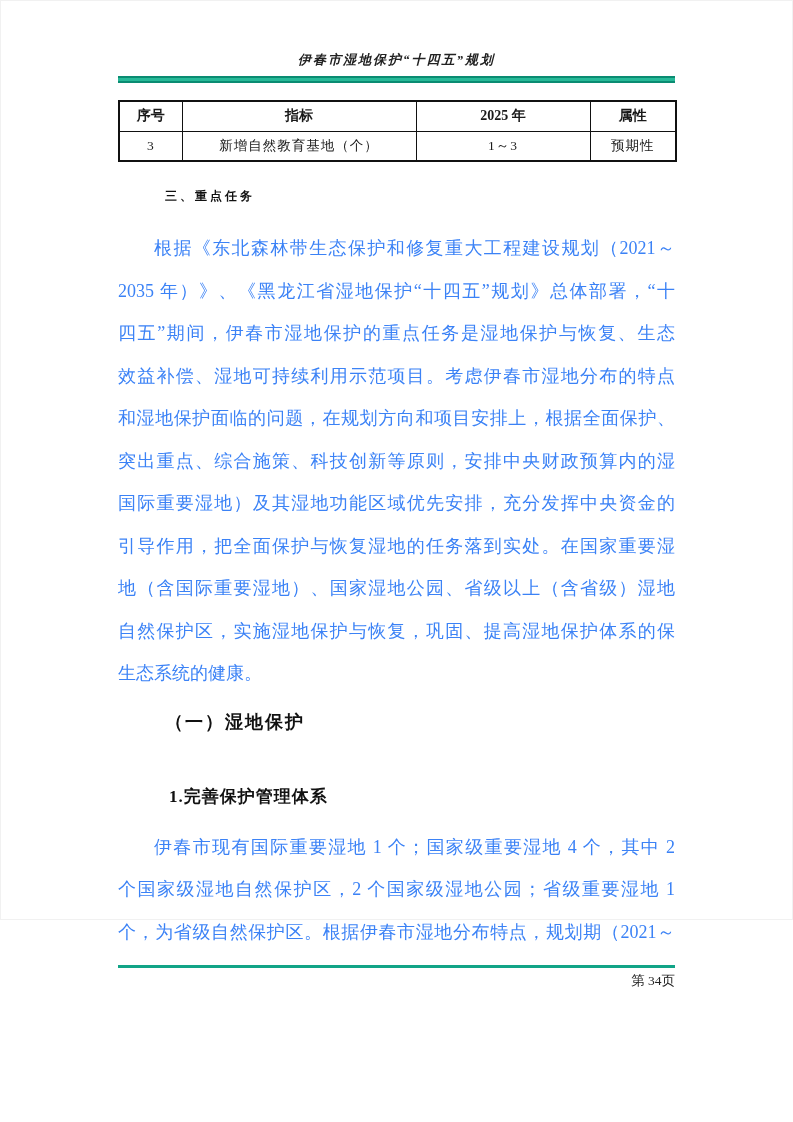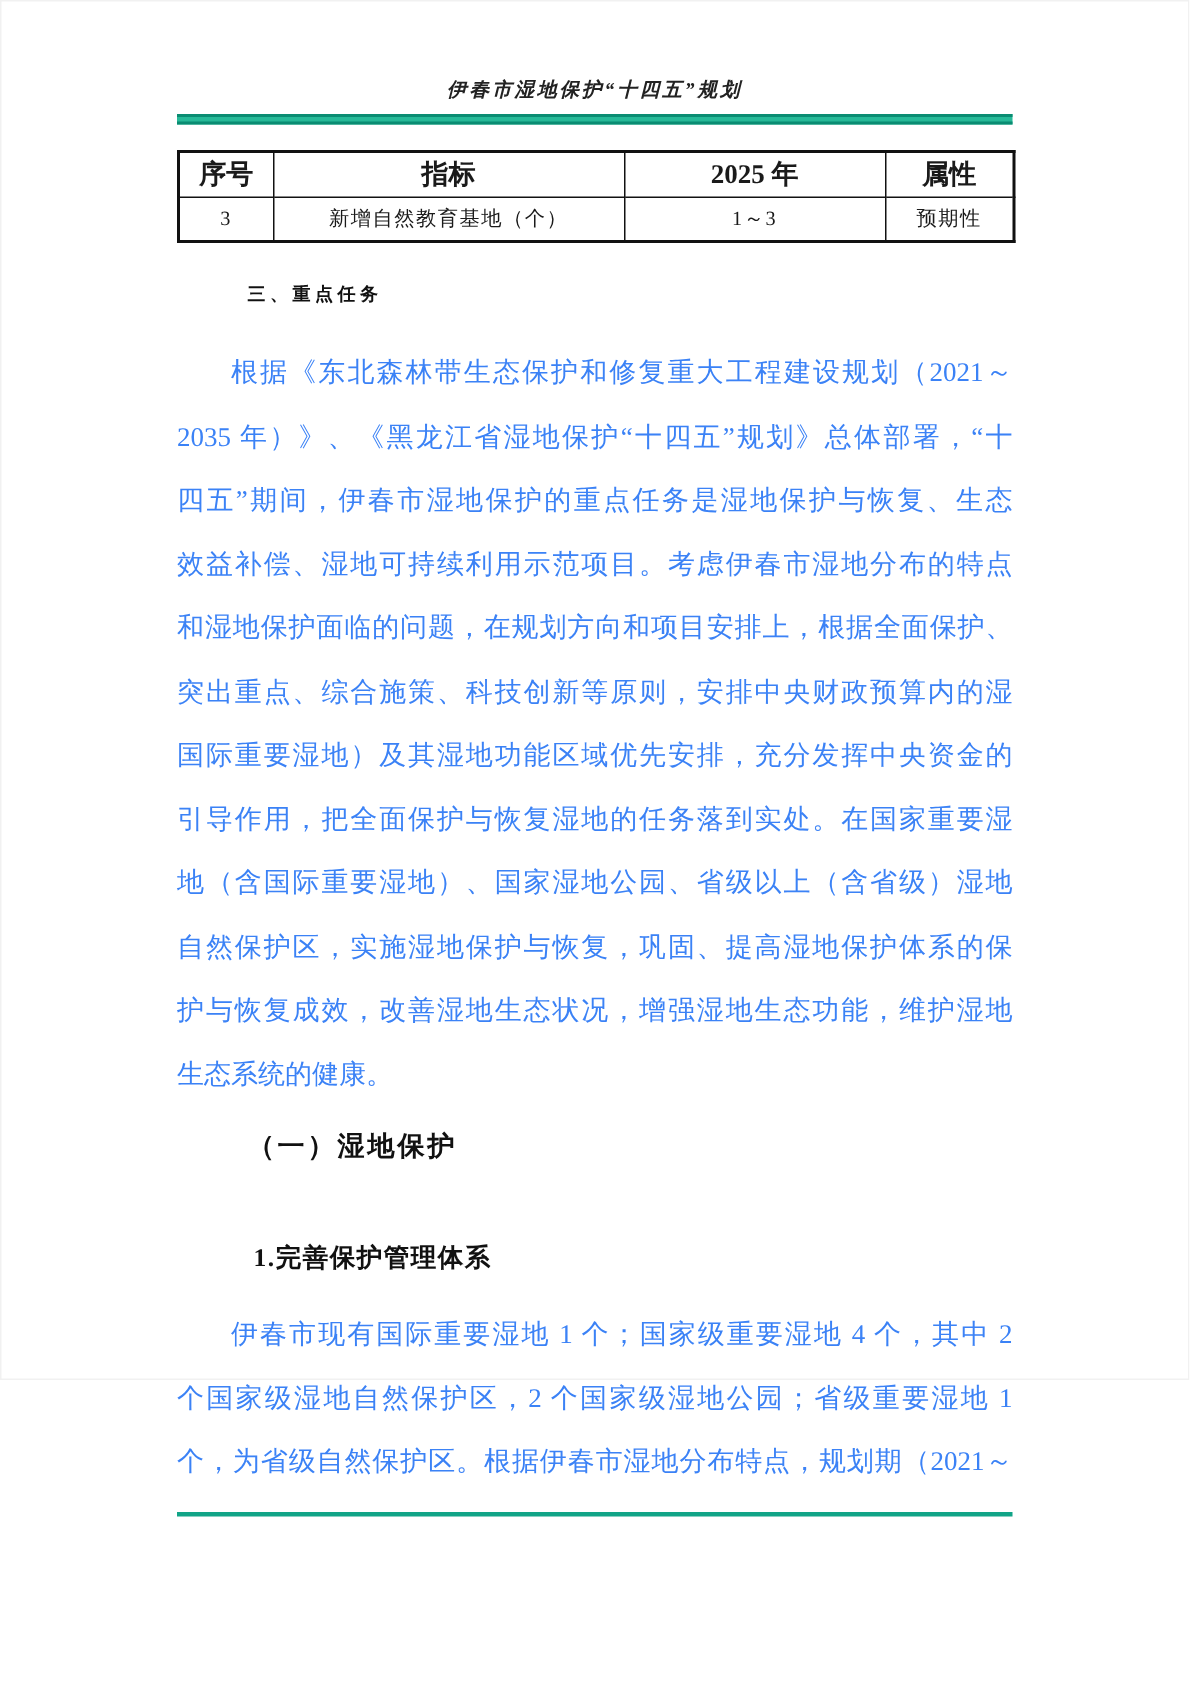--- a/index.html
+++ b/index.html
@@ -47,21 +47,21 @@
     table-layout: fixed;
   }
   table.indicators th, table.indicators td {
     border: 1px solid #111;
     text-align: center;
     vertical-align: middle;
     height: 30px;
     overflow: hidden;
     white-space: nowrap;
   }
-  table.indicators th { font-size: 18px; font-weight: bold; }
+  table.indicators th { font-size: 14px; font-weight: bold; }
   table.indicators td { font-size: 13.5px; font-weight: normal; letter-spacing: 1px; }
   
   .h-section {
     margin-top: 21px;
     padding-left: 47px;
     font-size: 12px;
     font-weight: bold;
     line-height: 27px;
     letter-spacing: 3px;
     color: #111;
@@ -153,31 +153,31 @@
         <div class="para-line first">根据《东北森林带生态保护和修复重大工程建设规划（2021～</div>
         <div class="para-line">2035 年）》、《黑龙江省湿地保护“十四五”规划》总体部署，“十</div>
         <div class="para-line">四五”期间，伊春市湿地保护的重点任务是湿地保护与恢复、生态</div>
         <div class="para-line">效益补偿、湿地可持续利用示范项目。考虑伊春市湿地分布的特点</div>
         <div class="para-line">和湿地保护面临的问题，在规划方向和项目安排上，根据全面保护、</div>
         <div class="para-line">突出重点、综合施策、科技创新等原则，安排中央财政预算内的湿</div>
         <div class="para-line">国际重要湿地）及其湿地功能区域优先安排，充分发挥中央资金的</div>
         <div class="para-line">引导作用，把全面保护与恢复湿地的任务落到实处。在国家重要湿</div>
         <div class="para-line">地（含国际重要湿地）、国家湿地公园、省级以上（含省级）湿地</div>
         <div class="para-line">自然保护区，实施湿地保护与恢复，巩固、提高湿地保护体系的保</div>
-        <div class="para-line">护与恢复成效，改善湿地生态状况，增强湿地生态功能，维护湿地</div>
         <div class="para-line short-last">生态系统的健康。</div>
       </div>
 
     <div class="h-sub">（一）湿地保护</div>
 
     <div class="h-subsub">1.完善保护管理体系</div>
 
     <div class="para" id="para-wetland-protection">
         <div class="para-line first">伊春市现有国际重要湿地 1 个；国家级重要湿地 4 个，其中 2</div>
         <div class="para-line">个国家级湿地自然保护区，2 个国家级湿地公园；省级重要湿地 1</div>
         <div class="para-line">个，为省级自然保护区。根据伊春市湿地分布特点，规划期（2021～</div>
       </div>
 
     <div class="footer-rule"></div>
 
+    <div class="page-number">第 34页</div>
 
   </div>
 </div>
 
 </body></html>

